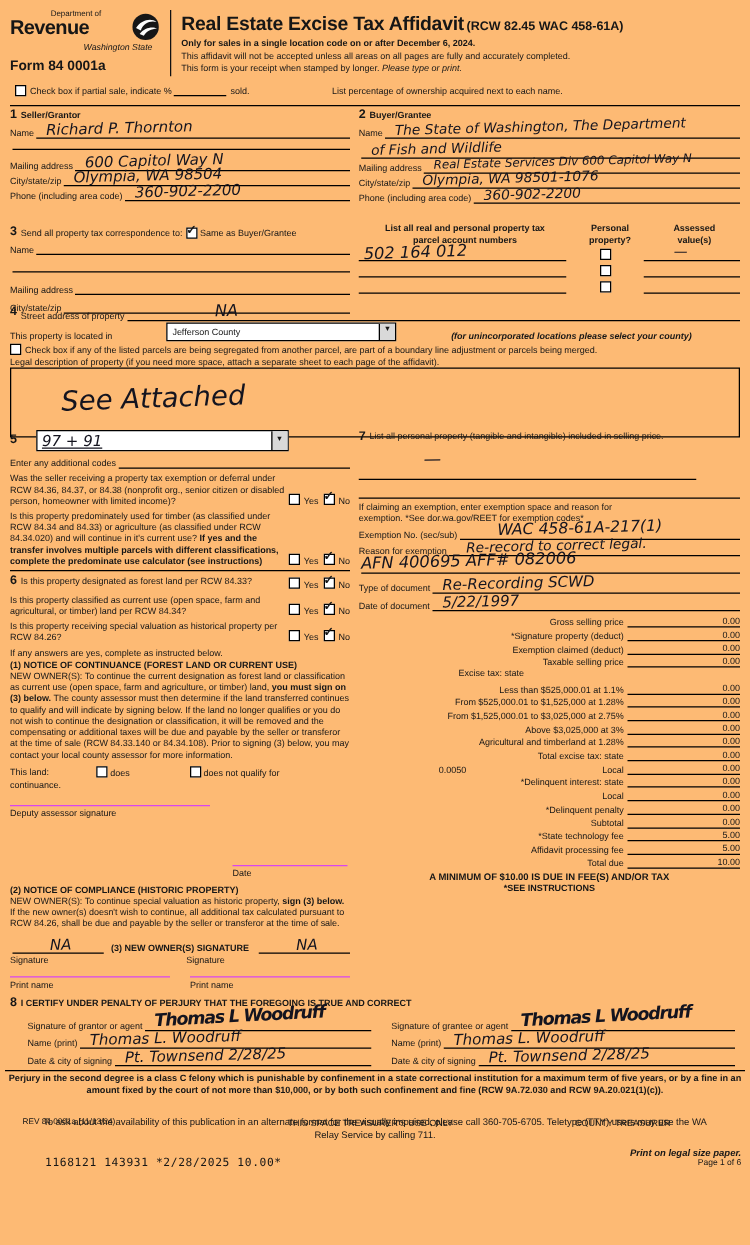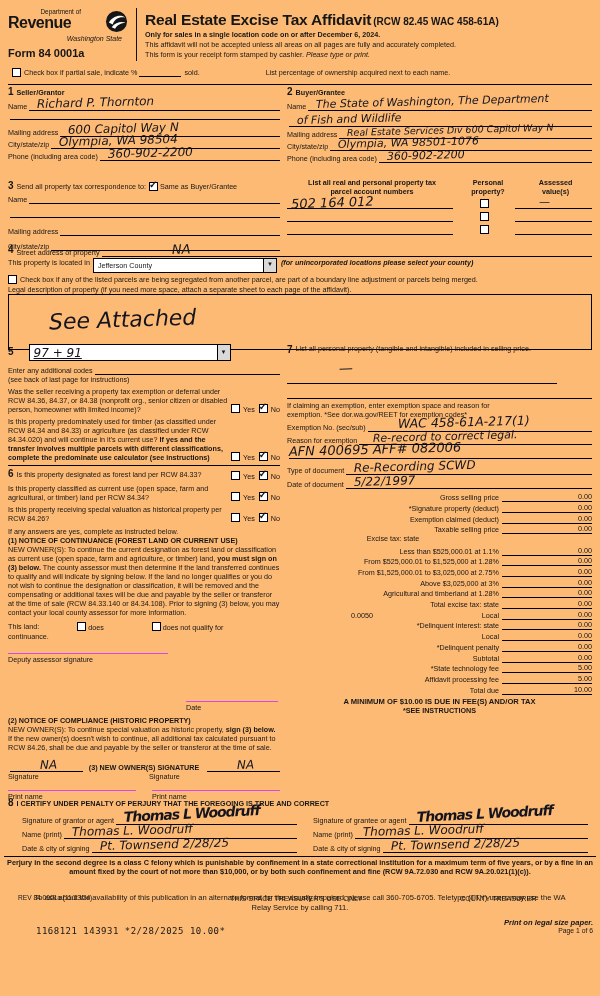--- a/index.html
+++ b/index.html
@@ -96,21 +96,21 @@
       <div class="formno">Form 84 0001a</div>
     </div>
     <div class="hdr-div"></div>
     <div style="flex:1;padding-top:2px;">
       <div>
         <span class="title">Real Estate Excise Tax Affidavit</span>
         <span class="titleref">(RCW 82.45 WAC 458-61A)</span>
       </div>
       <div class="hsub b">Only for sales in a single location code on or after December 6, 2024.</div>
       <div class="hsub">This affidavit will not be accepted unless all areas on all pages are fully and accurately completed.</div>
-      <div class="hsub"><span>This form is your receipt form stamped by cashier. </span><span class="i">Please type or print.</span></div>
+      <div class="hsub"><span>This form is your receipt when stamped by longer. </span><span class="i">Please type or print.</span></div>
     </div>
   </div>
 
   <div class="abs" style="left:12px;top:68px;right:8px;display:flex;align-items:flex-start;">
     <span class="cb"></span>
     <span style="margin-left:3px;">Check box if partial sale, indicate %</span>
     <span class="fline" style="flex:0 0 42px;height:8px;"></span>
     <span style="margin-left:3px;">sold.</span>
     <span style="margin-left:66px;">List percentage of ownership acquired next to each name.</span>
   </div>
@@ -232,21 +232,21 @@
   </div>
 
   <div class="abs" style="left:8px;top:244px;width:584px;">
     <div class="frow">
       <span class="secnum">4</span>
       <span class="flabel">Street address of property</span>
       <span class="fline">
           <span class="hw" style="left:70px;font-size:13px;">NA</span>
         </span>
     </div>
-    <div style="display:flex;align-items:flex-start;margin-top:1px;">
+    <div style="display:flex;align-items:flex-end;margin-top:1px;gap:40px;">
       <span>This property is located in</span>
       <span class="dd" style="width:182px;margin-left:3px;">
         <span class="ddtext" style="flex:1;">Jefferson County</span>
         <span class="ddarrow">▼</span>
       </span>
       <span class="b i" style="margin-left:4px;">(for unincorporated locations please select your county)</span>
     </div>
     <div style="display:flex;align-items:center;margin-top:2px;">
       <span class="cb"></span>
       <span style="margin-left:3px;">Check box if any of the listed parcels are being segregated from another parcel, are part of a boundary line adjustment or parcels being merged.</span>
@@ -264,21 +264,20 @@
         <span class="ddtext" style="flex:1;">
             <span class="hw" style="font-size:12px;text-decoration:underline;">97 + 91</span>
           </span>
         <span class="ddarrow">▼</span>
       </span>
     </div>
     <div class="frow" style="margin-top:5px;">
         <span class="flabel">Enter any additional codes</span>
         <span class="fline noh"></span>
       </div>
-    <div>(see back of last page for instructions)</div>
 
     <div class="q">
       <span>Was the seller receiving a property tax exemption or deferral under RCW 84.36, 84.37, or 84.38 (nonprofit org., senior citizen or disabled person, homeowner with limited income)?</span>
       <span class="yn"><span class="cb"></span> <span>Yes</span><span class="cb on"></span> <span>No</span></span>
     </div>
     <div class="q">
       <span>Is this property predominately used for timber (as classified under RCW 84.34 and 84.33) or agriculture (as classified under RCW 84.34.020) and will continue in it's current use? </span><span class="b">If yes and the transfer involves multiple parcels with different classifications, complete the predominate use calculator (see instructions)</span>
       <span class="yn"><span class="cb"></span> <span>Yes</span><span class="cb on"></span> <span>No</span></span>
     </div>
 

